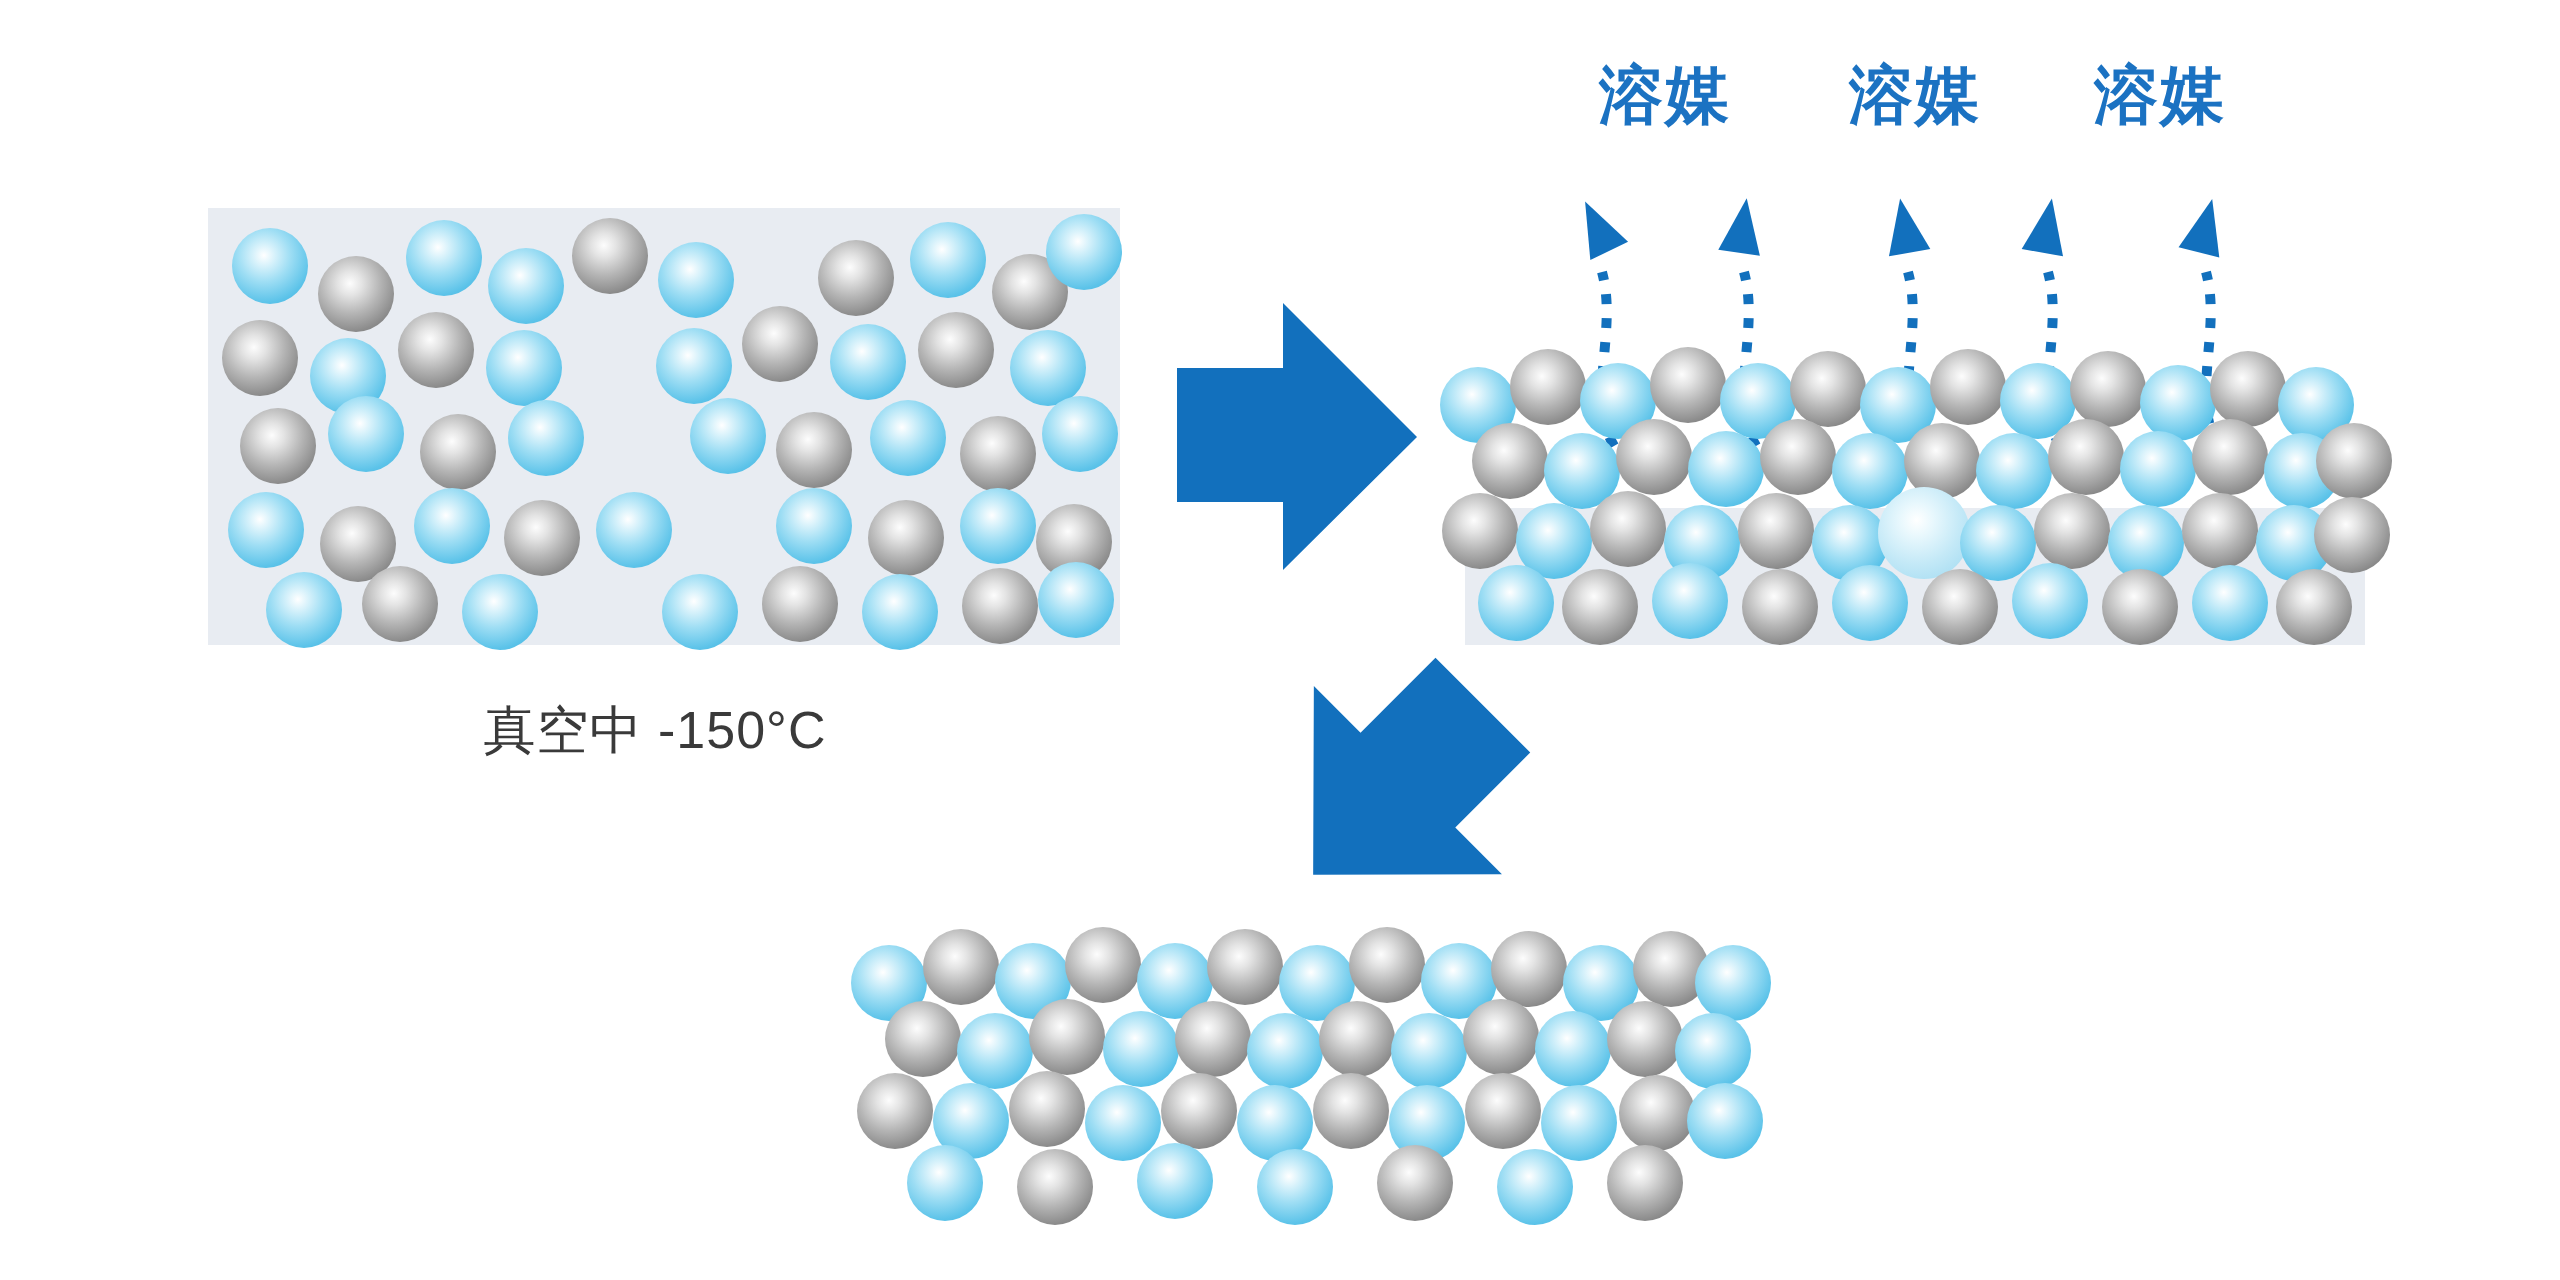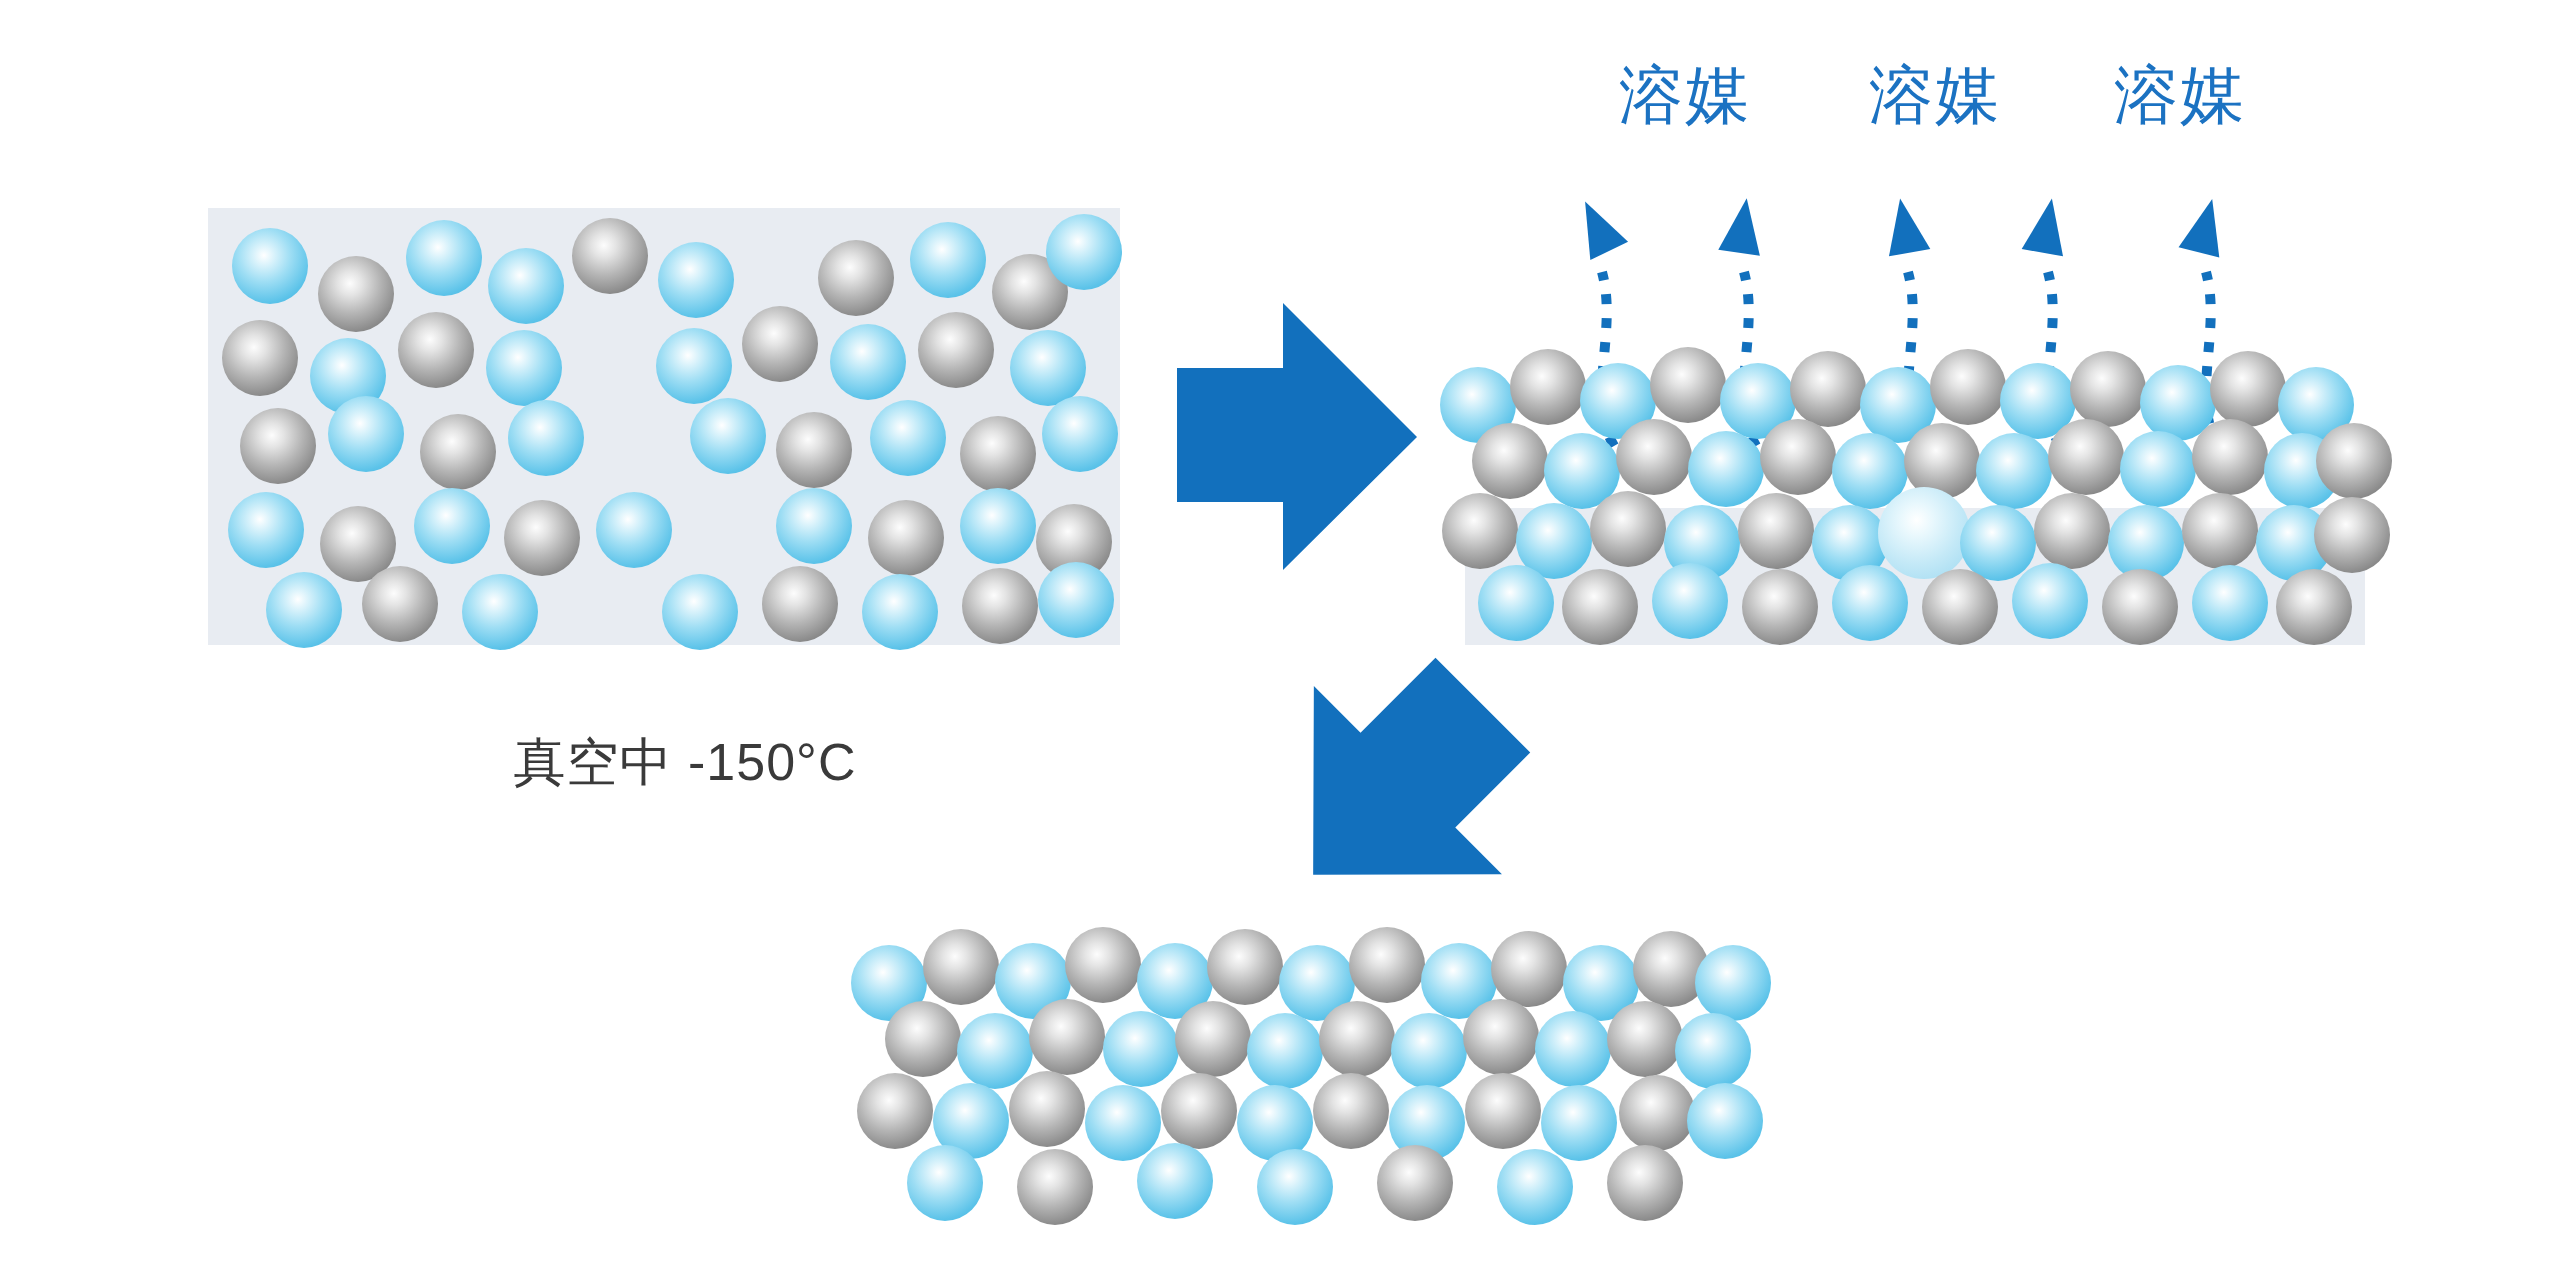--- a/index.html
+++ b/index.html
@@ -16,21 +16,21 @@
   .layer.left-cluster{left:208px;top:208px;width:912px;height:437px;}
   .layer.pile-cluster{left:1450px;top:345px;width:930px;height:310px;}
   .layer.final-cluster{left:845px;top:925px;width:940px;height:320px;}
 
   .sphere{position:absolute;border-radius:50%;}
   .sphere.blue{background:radial-gradient(circle at 42% 36%,#ffffff 0%,#d8f2fb 16%,#9fdef4 40%,#5cc3e9 72%,#3fb0dd 100%);}
   .sphere.gray{background:radial-gradient(circle at 42% 36%,#fdfdfd 0%,#e4e4e4 18%,#b5b5b5 46%,#8a8a8a 74%,#6e6e6e 100%);}
   .sphere.pale{background:radial-gradient(circle at 42% 36%,#ffffff 0%,#e9f8fd 20%,#c4e9f7 55%,#9bd8f0 100%);}
 
   .solvent-label{position:absolute;top:52px;transform:translateX(-50%);
-    font-size:64px;font-weight:400;color:#1b72c2;letter-spacing:2px;z-index:3;white-space:nowrap;margin-left:20px;}
+    font-size:64px;font-weight:700;color:#1b72c2;letter-spacing:2px;z-index:3;white-space:nowrap;}
   .caption{position:absolute;top:696px;transform:translateX(-50%);
     font-size:52px;font-weight:500;color:#3a3a3a;letter-spacing:1px;z-index:3;white-space:nowrap;}
 </style>
 </head>
 <body>
 
 <div class="canvas">
 
   <div class="panel-bg left"></div>
   <div class="panel-bg right"></div>
@@ -199,15 +199,15 @@
       <div class="sphere blue" style="left: 412px; top: 224px; width: 76px; height: 76px;"></div>
       <div class="sphere gray" style="left: 532px; top: 220px; width: 76px; height: 76px;"></div>
       <div class="sphere blue" style="left: 652px; top: 224px; width: 76px; height: 76px;"></div>
       <div class="sphere gray" style="left: 762px; top: 220px; width: 76px; height: 76px;"></div>
     </div>
 
   <div class="solvent-label" id="solvent-0" style="left: 1665px;">溶媒</div>
   <div class="solvent-label" id="solvent-1" style="left: 1915px;">溶媒</div>
   <div class="solvent-label" id="solvent-2" style="left: 2160px;">溶媒</div>
 
-  <div class="caption" id="caption-left" style="left: 685px; margin-top: 32px;">真空中 -150°C</div>
+  <div class="caption" id="caption-left" style="left: 655px;">真空中 -150°C</div>
 
 </div>
 
 </body></html>

